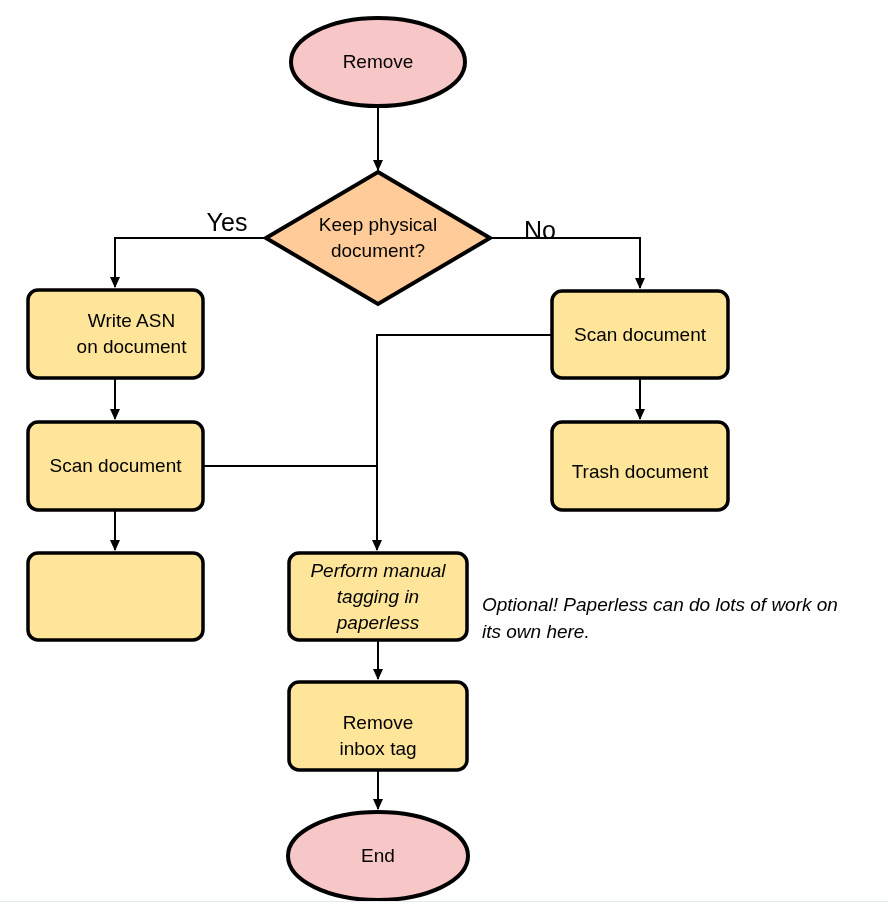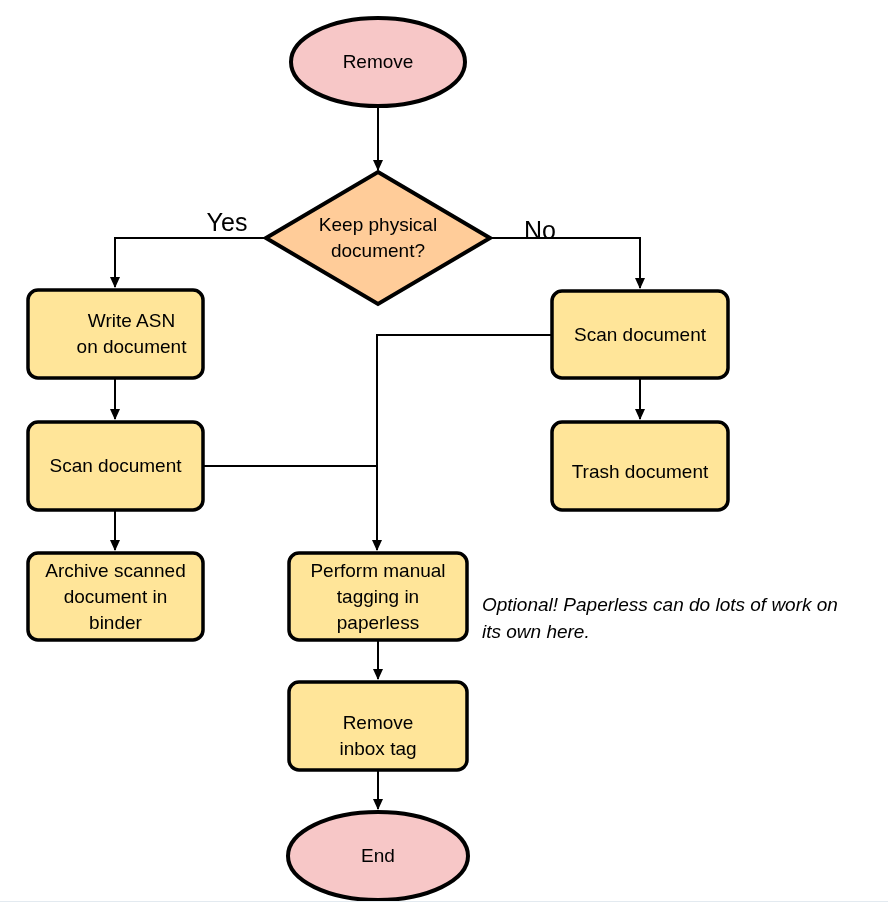--- a/index.html
+++ b/index.html
@@ -86,26 +86,23 @@
     <rect x="289" y="682" width="178" height="88" rx="10" stroke="#000000" stroke-width="3.5" fill="#FFE599"></rect>
     <ellipse cx="378" cy="856" rx="90" ry="44" stroke="#000000" stroke-width="4" fill="#F7C7C7"></ellipse>
   </svg>
 
   <div class="node-label" style="left:291px; top:18px; width:174px; height:88px;">Remove</div>
   <div class="node-label" style="left:266px; top:172px; width:224px; height:132px;">Keep physical
 document?</div>
   <div class="node-label" style="left:28px; top:290px; width:207px; height:88px;">Write ASN
 on document</div>
   <div class="node-label" style="left:28px; top:422px; width:175px; height:88px;">Scan document</div>
-  <div class="node-label" style="left:28px; top:553px; width:175px; height:87px;">Archive scanned
-document in
-binder</div>
   <div class="node-label" style="left:552px; top:291px; width:176px; height:87px;">Scan document</div>
   <div class="node-label" style="left:552px; top:422px; width:176px; height:100px;">Trash document</div>
-  <div class="node-label" style="left:289px; top:553px; width:178px; height:87px;">Perform manual
+  <div class="node-label" style="left:289px; top:553px; width:178px; height:87px;font-style:italic;">Perform manual
 tagging in
 paperless</div>
   <div class="node-label" style="left:289px; top:682px; width:178px; height:108px;">Remove
 inbox tag</div>
   <div class="node-label" style="left:288px; top:812px; width:180px; height:88px;text-align:right;">End</div>
 
   <div class="edge-label" style="left:202px; top:211px; width:50px;">Yes</div>
   <div class="edge-label" style="left:515px; top:211px; width:50px;margin-top:8px;">No</div>
 
   <div class="note-text">Optional! Paperless can do lots of work on

